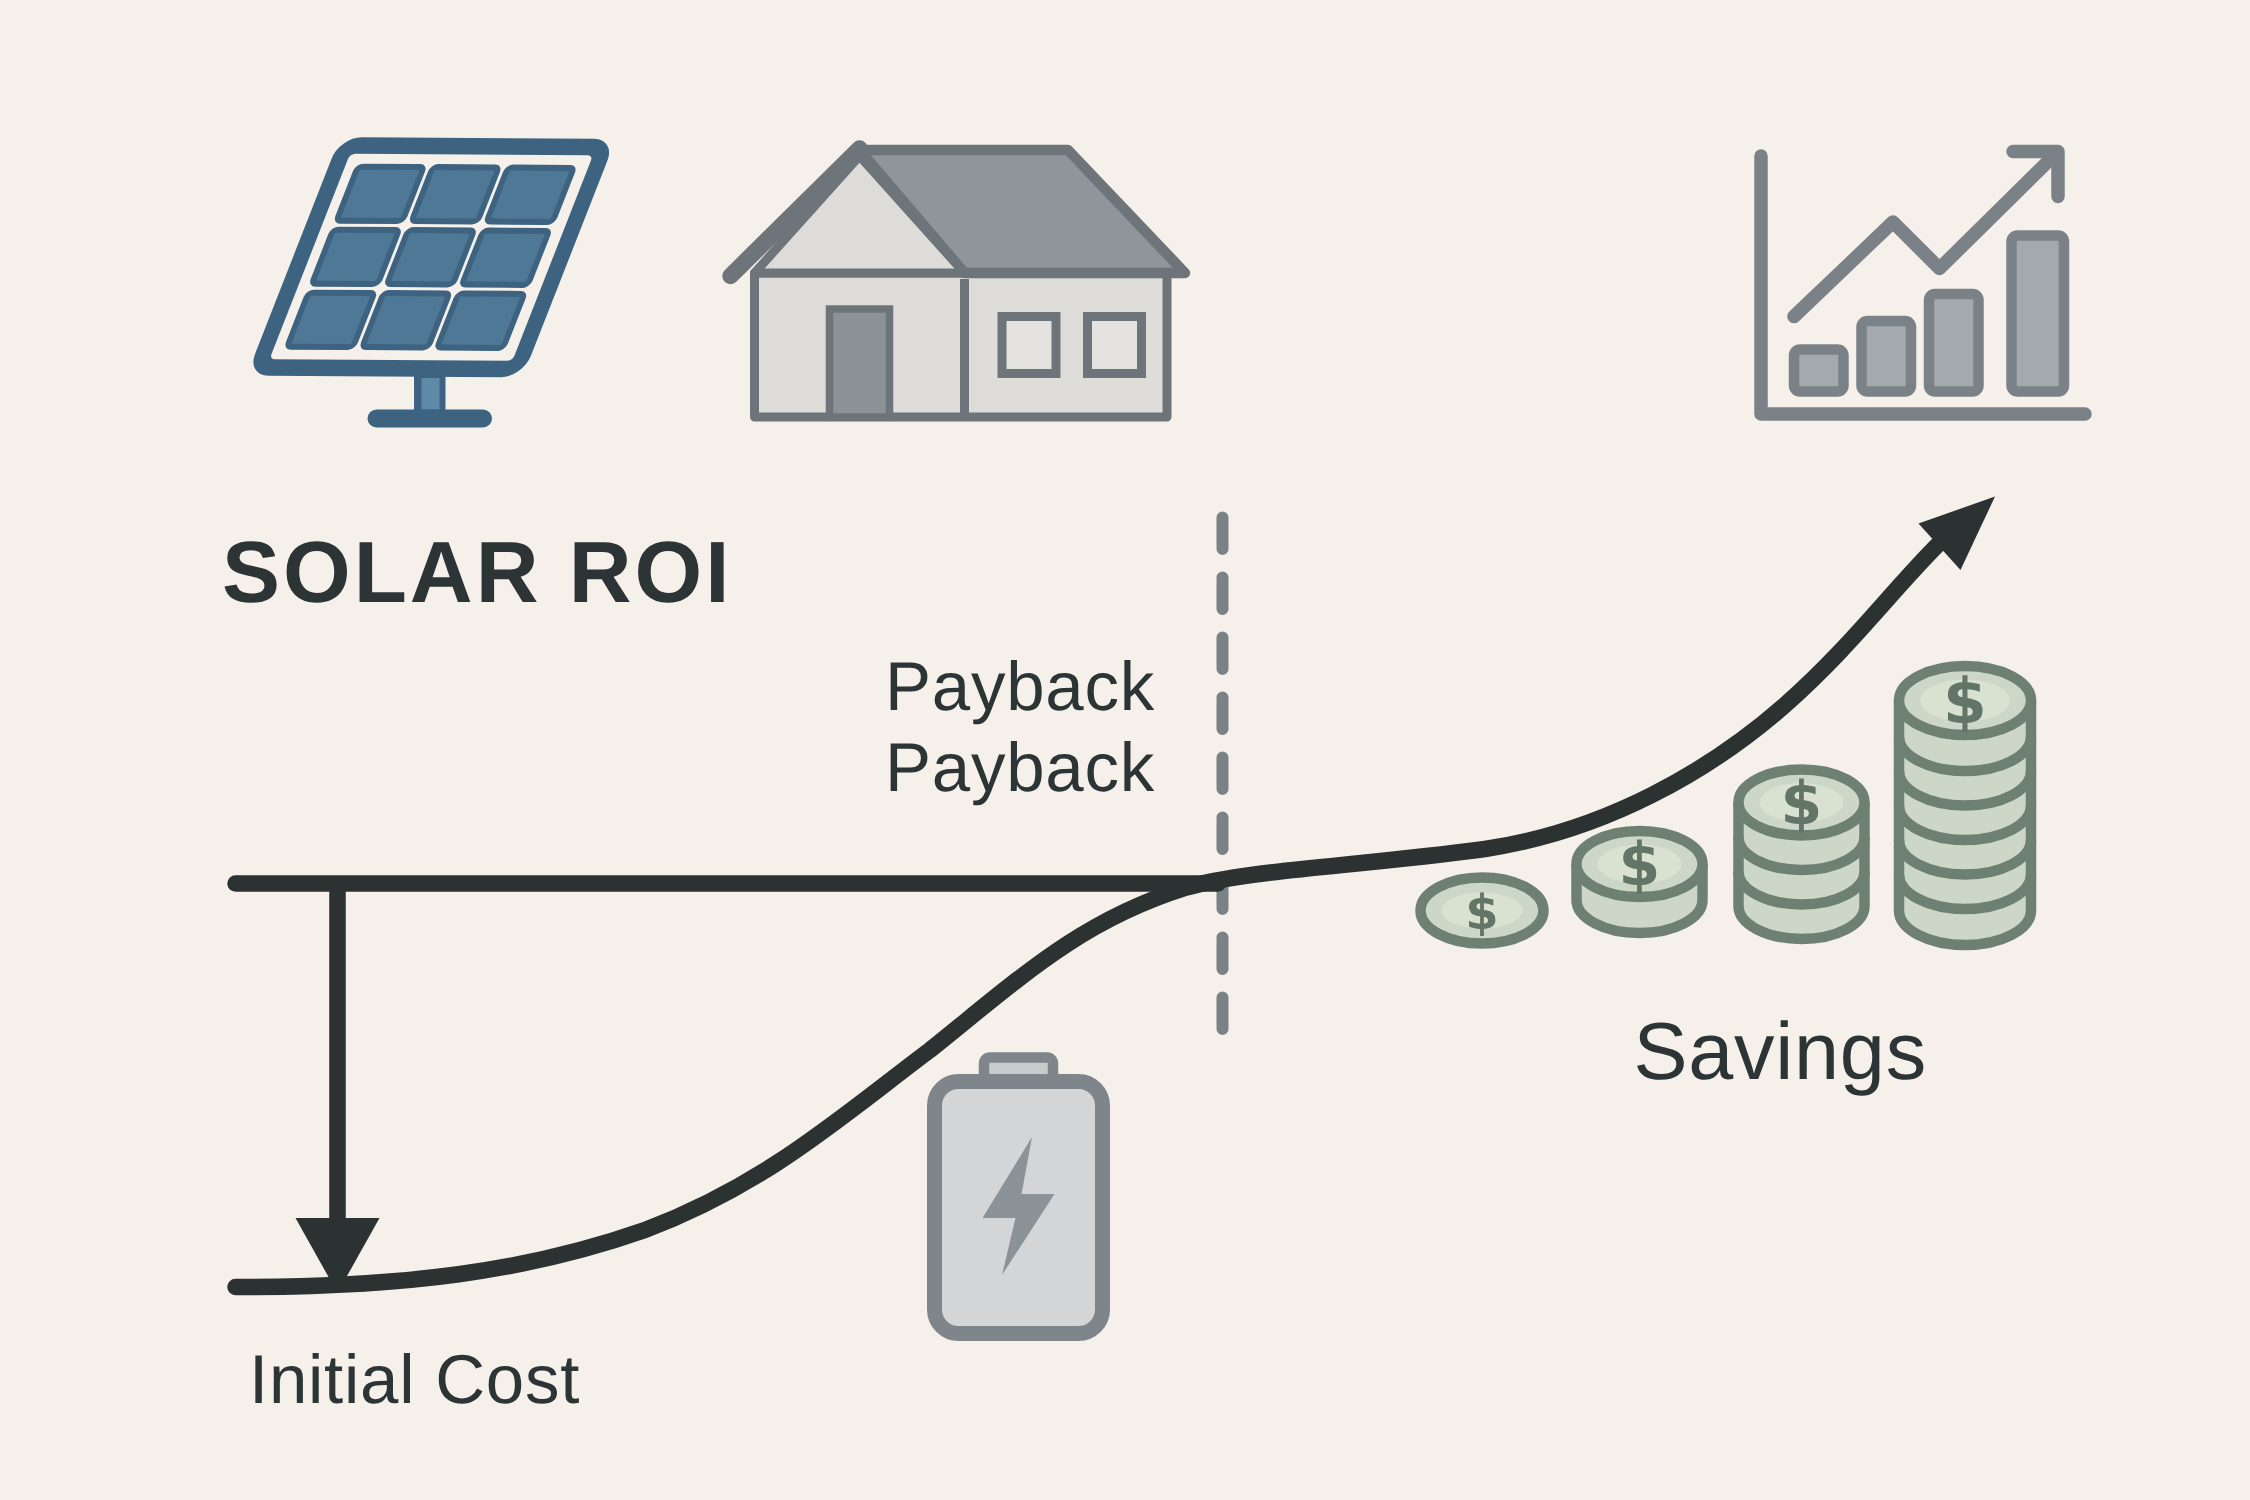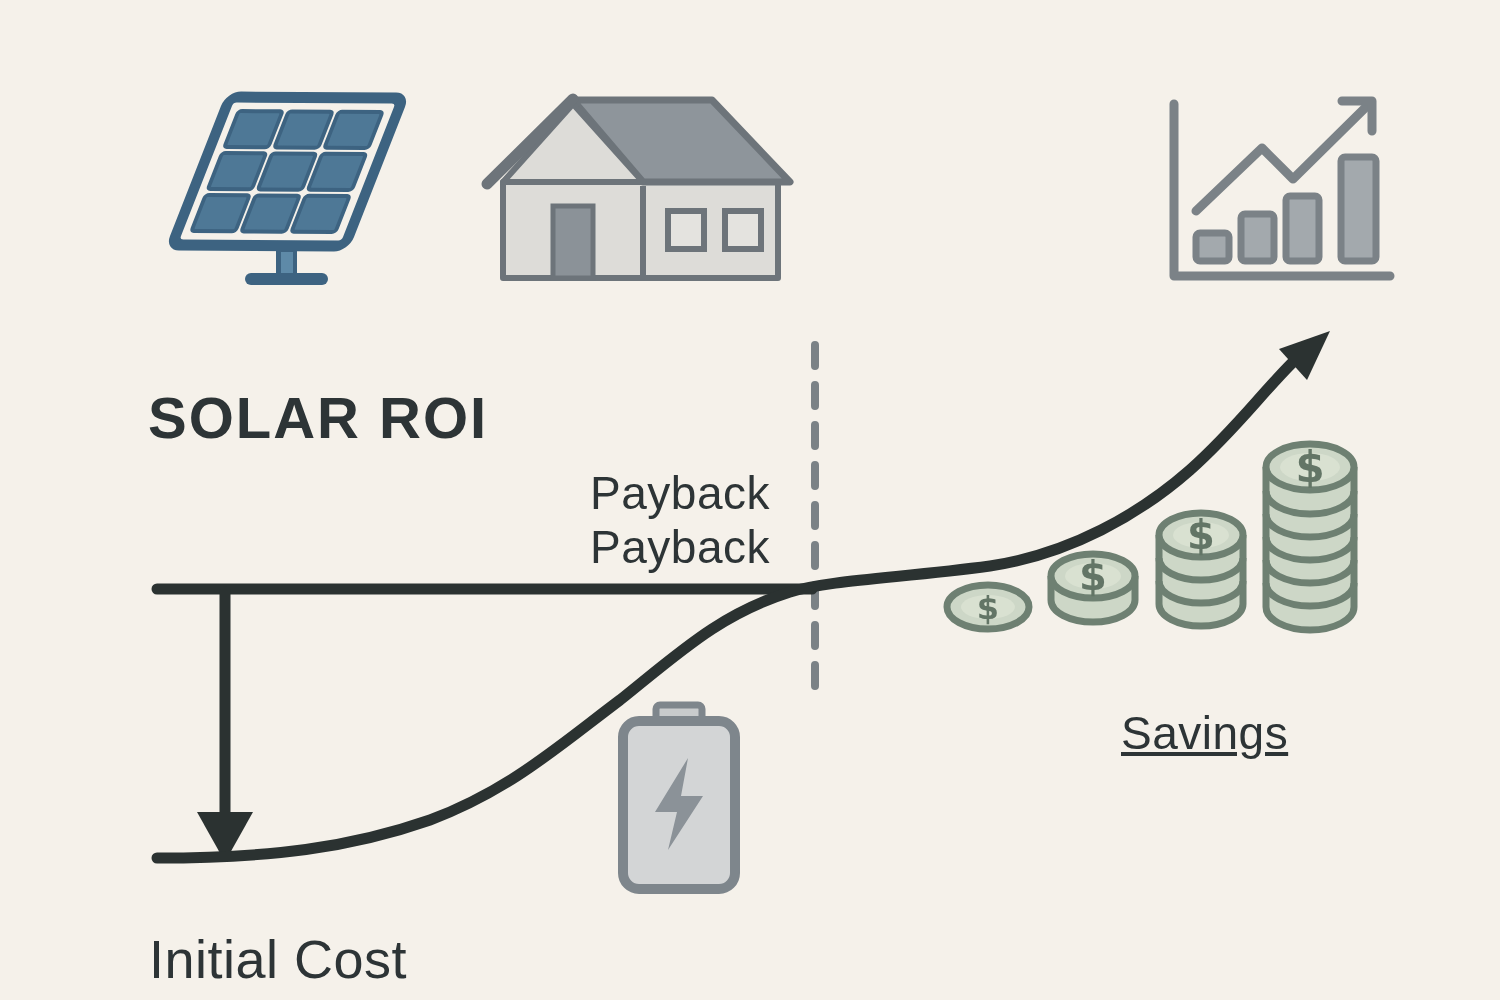--- a/index.html
+++ b/index.html
@@ -7,33 +7,33 @@
     position: relative;
     width: 1500px;
     height: 1000px;
     background: var(--background, #f5f1ea);
     overflow: hidden;
     font-family: "Liberation Sans", sans-serif;
   }
   .canvas svg { position:absolute; left:0; top:0; }
 
   
-  .lbl { position:absolute; color: var(--text, #2d3436); margin-top: 36px; }
+  .lbl { position:absolute; color: var(--text, #2d3436); }
   .title {
     left:148px; top:348px;
     font-size:58px; font-weight:700; letter-spacing:2px;
     color: var(--text, #2d3436);
   }
   .payback {
     top:430px; right:730px;
     font-size:46px; font-weight:500; line-height:54px;
     text-align:left; letter-spacing:0.5px;
   }
-  .initial-cost { left:149px; top:892px; font-size:54px; font-weight:500; letter-spacing:0.5px; }
-  .savings      { left:1121px; top:670px; font-size:46px; font-weight:500; letter-spacing:0.5px;text-decoration:underline; }
+  .initial-cost { left:166px; top:892px; font-size:46px; font-weight:500; letter-spacing:0.5px; }
+  .savings      { left:1089px; top:670px; font-size:54px; font-weight:500; letter-spacing:0.5px; }
 
   
   .ink       { stroke: var(--ink, #2b3231); fill:none; stroke-width:11; stroke-linecap:round; }
   .ink-fill  { fill: var(--ink, #2b3231); stroke:none; }
   .dashline  { stroke: var(--dash, #7b8286); stroke-width:8; fill:none;
                stroke-dasharray:21 19; stroke-linecap:round; }
 
   .panel-frame { fill: var(--background, #f5f1ea); stroke: var(--panel-frame, #3d6381); stroke-width:11; }
   .panel-cell  { fill: var(--panel-cell, #4e7896); stroke: var(--panel-frame, #3d6381); stroke-width:4; }
   .panel-solid { fill: var(--panel-frame, #3d6381); }

